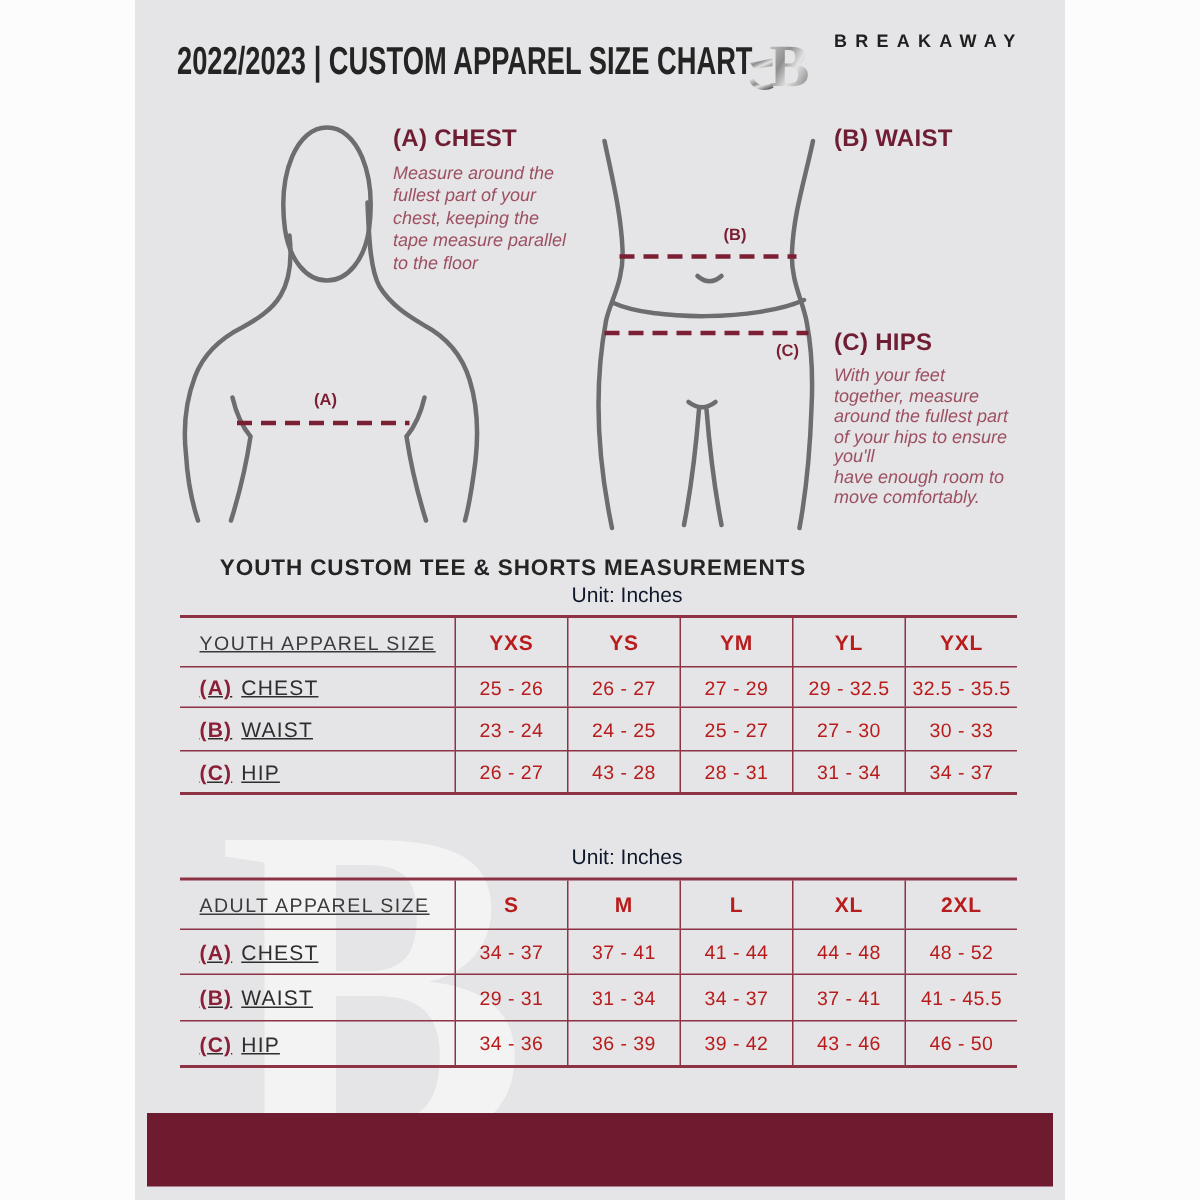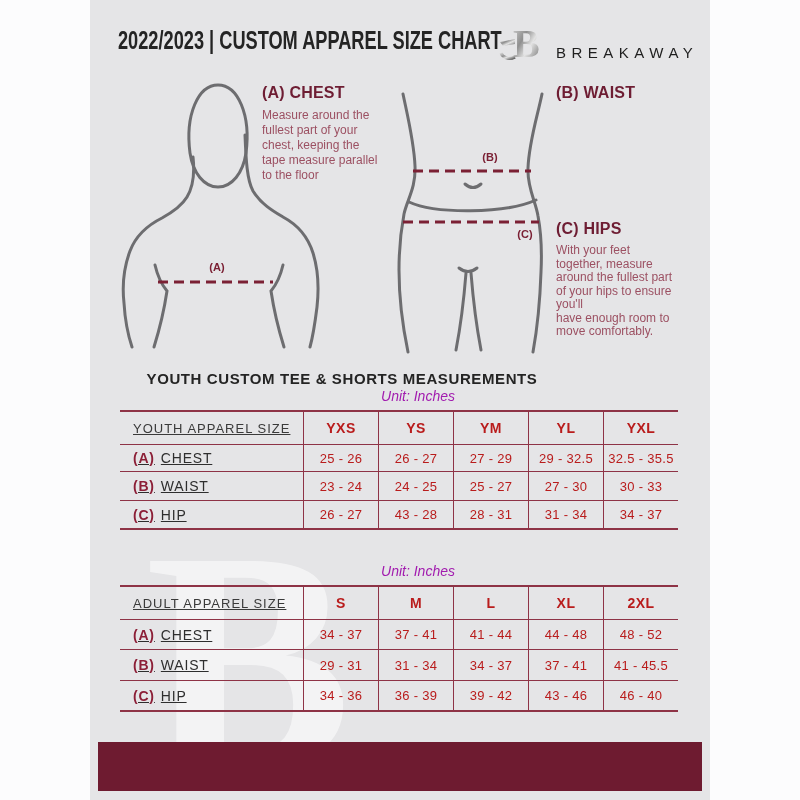--- a/index.html
+++ b/index.html
@@ -9,37 +9,37 @@
          background:#e5e5e7;overflow:hidden;}
   .abs{position:absolute;}
   
   .watermark{left:55px;top:545px;font-family:"Liberation Serif",serif;
              font-weight:bold;font-size:310px;line-height:230px;
              color:rgba(255,255,255,0.55);z-index:1;}
   
   .doc-title{left:28px;top:25px;font-size:26px;font-weight:bold;color:#242424;
              white-space:nowrap;transform:scaleX(0.70);transform-origin:left top;
              z-index:2;}
-  .brand{left:466px;top:44px;font-size:15px;font-weight:normal;letter-spacing:5.5px;
+  .brand{left:466px;top:20px;font-size:12px;font-weight:bold;letter-spacing:5.5px;
          color:#1f1f1f;white-space:nowrap;z-index:2;}
   .logo-svg{left:408px;top:18px;z-index:2;}
   
   .fig{z-index:2;}
   .fig path{fill:none;stroke:#6d6d70;stroke-width:3;stroke-linecap:round;}
   .fig .dash{stroke:#7b2034;stroke-width:3;stroke-dasharray:10 6;stroke-linecap:butt;}
   .meas-label{font-size:11px;font-weight:bold;color:#7b2034;width:40px;
               text-align:center;z-index:3;}
   
   .sec-head{font-size:16px;font-weight:bold;letter-spacing:0.2px;color:#6e1d33;z-index:2;}
-  .sec-body{font-size:12px;color:#9c5062;white-space:pre-line;z-index:2;}
+  .sec-body{font-size:12px;font-style:italic;color:#9c5062;white-space:pre-line;z-index:2;}
   
   .tbl-title{left:0;width:504px;text-align:center;font-size:15px;font-weight:bold;
              letter-spacing:0.6px;color:#242424;z-index:2;}
-  .tbl-unit{left:0;width:656px;text-align:center;font-size:14px;font-style:italic;
-            color:#a21caf;z-index:2;}
+  .tbl-unit{left:0;width:656px;text-align:center;font-size:14px;
+            color:#0f172a;z-index:2;}
   .tbl{left:30px;width:558px;display:grid;z-index:2;
        grid-template-columns:183px 75px 75px 75px 75px 75px;
        border-top:2px solid #8e3346;border-bottom:2px solid #8e3346;}
   .tbl .cell{display:flex;align-items:center;justify-content:center;
              font-size:13px;color:#b91c1c;letter-spacing:0.3px;}
   .tbl .cell:not(:nth-child(6n+1)){border-left:1.6px solid #8e3346;}
   .tbl .cell:nth-child(n+7){border-top:1.6px solid #8e3346;}
   .tbl .lab{justify-content:flex-start;padding-left:13px;text-decoration:underline;}
   .tbl .corner{font-size:13px;letter-spacing:1px;color:#3a3a3a;}
   .tbl .szhead{font-size:14px;font-weight:bold;letter-spacing:0.5px;}
@@ -192,18 +192,18 @@
       <div class="cell">41 - 45.5</div>
 
       <div class="cell lab rowlab">
           <span class="pfx">(C)</span>
           <span>HIP</span>
         </div>
       <div class="cell">34 - 36</div>
       <div class="cell">36 - 39</div>
       <div class="cell">39 - 42</div>
       <div class="cell">43 - 46</div>
-      <div class="cell">46 - 40</div>
+      <div class="cell">46 - 50</div>
     </div>
 
     <div class="abs footer-bar"></div>
   </div>
 </div>
 
 </body></html>

